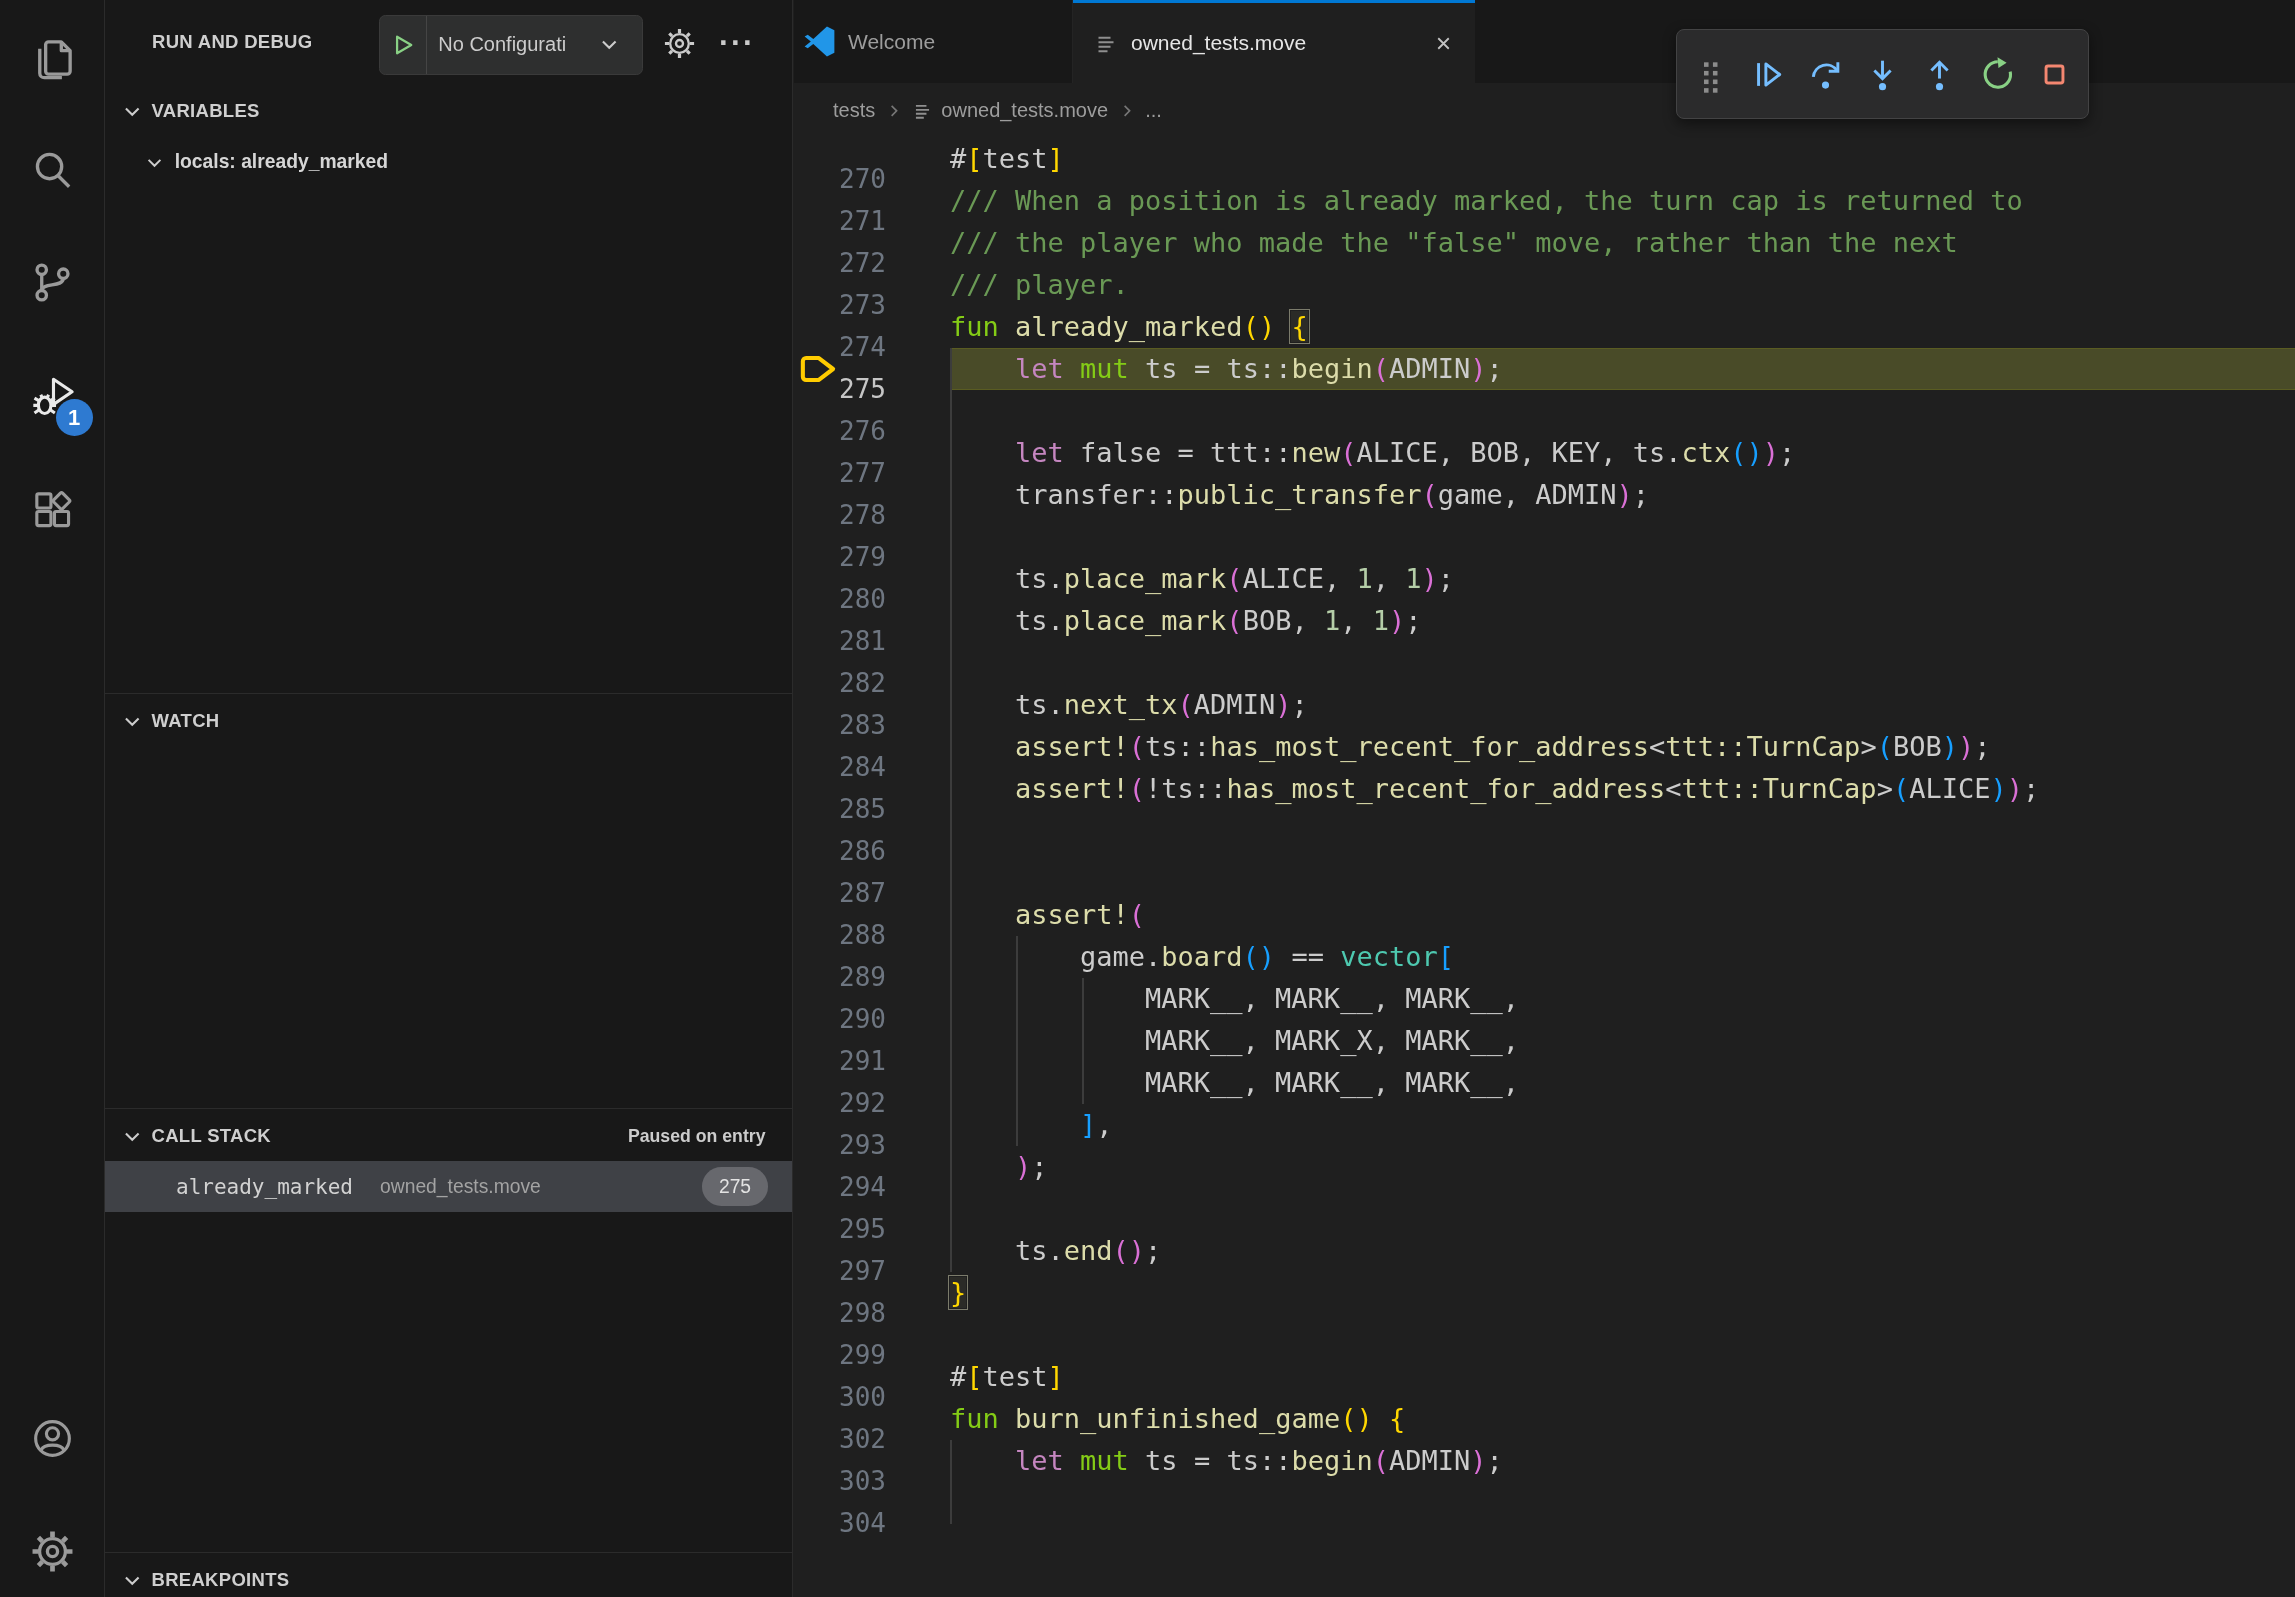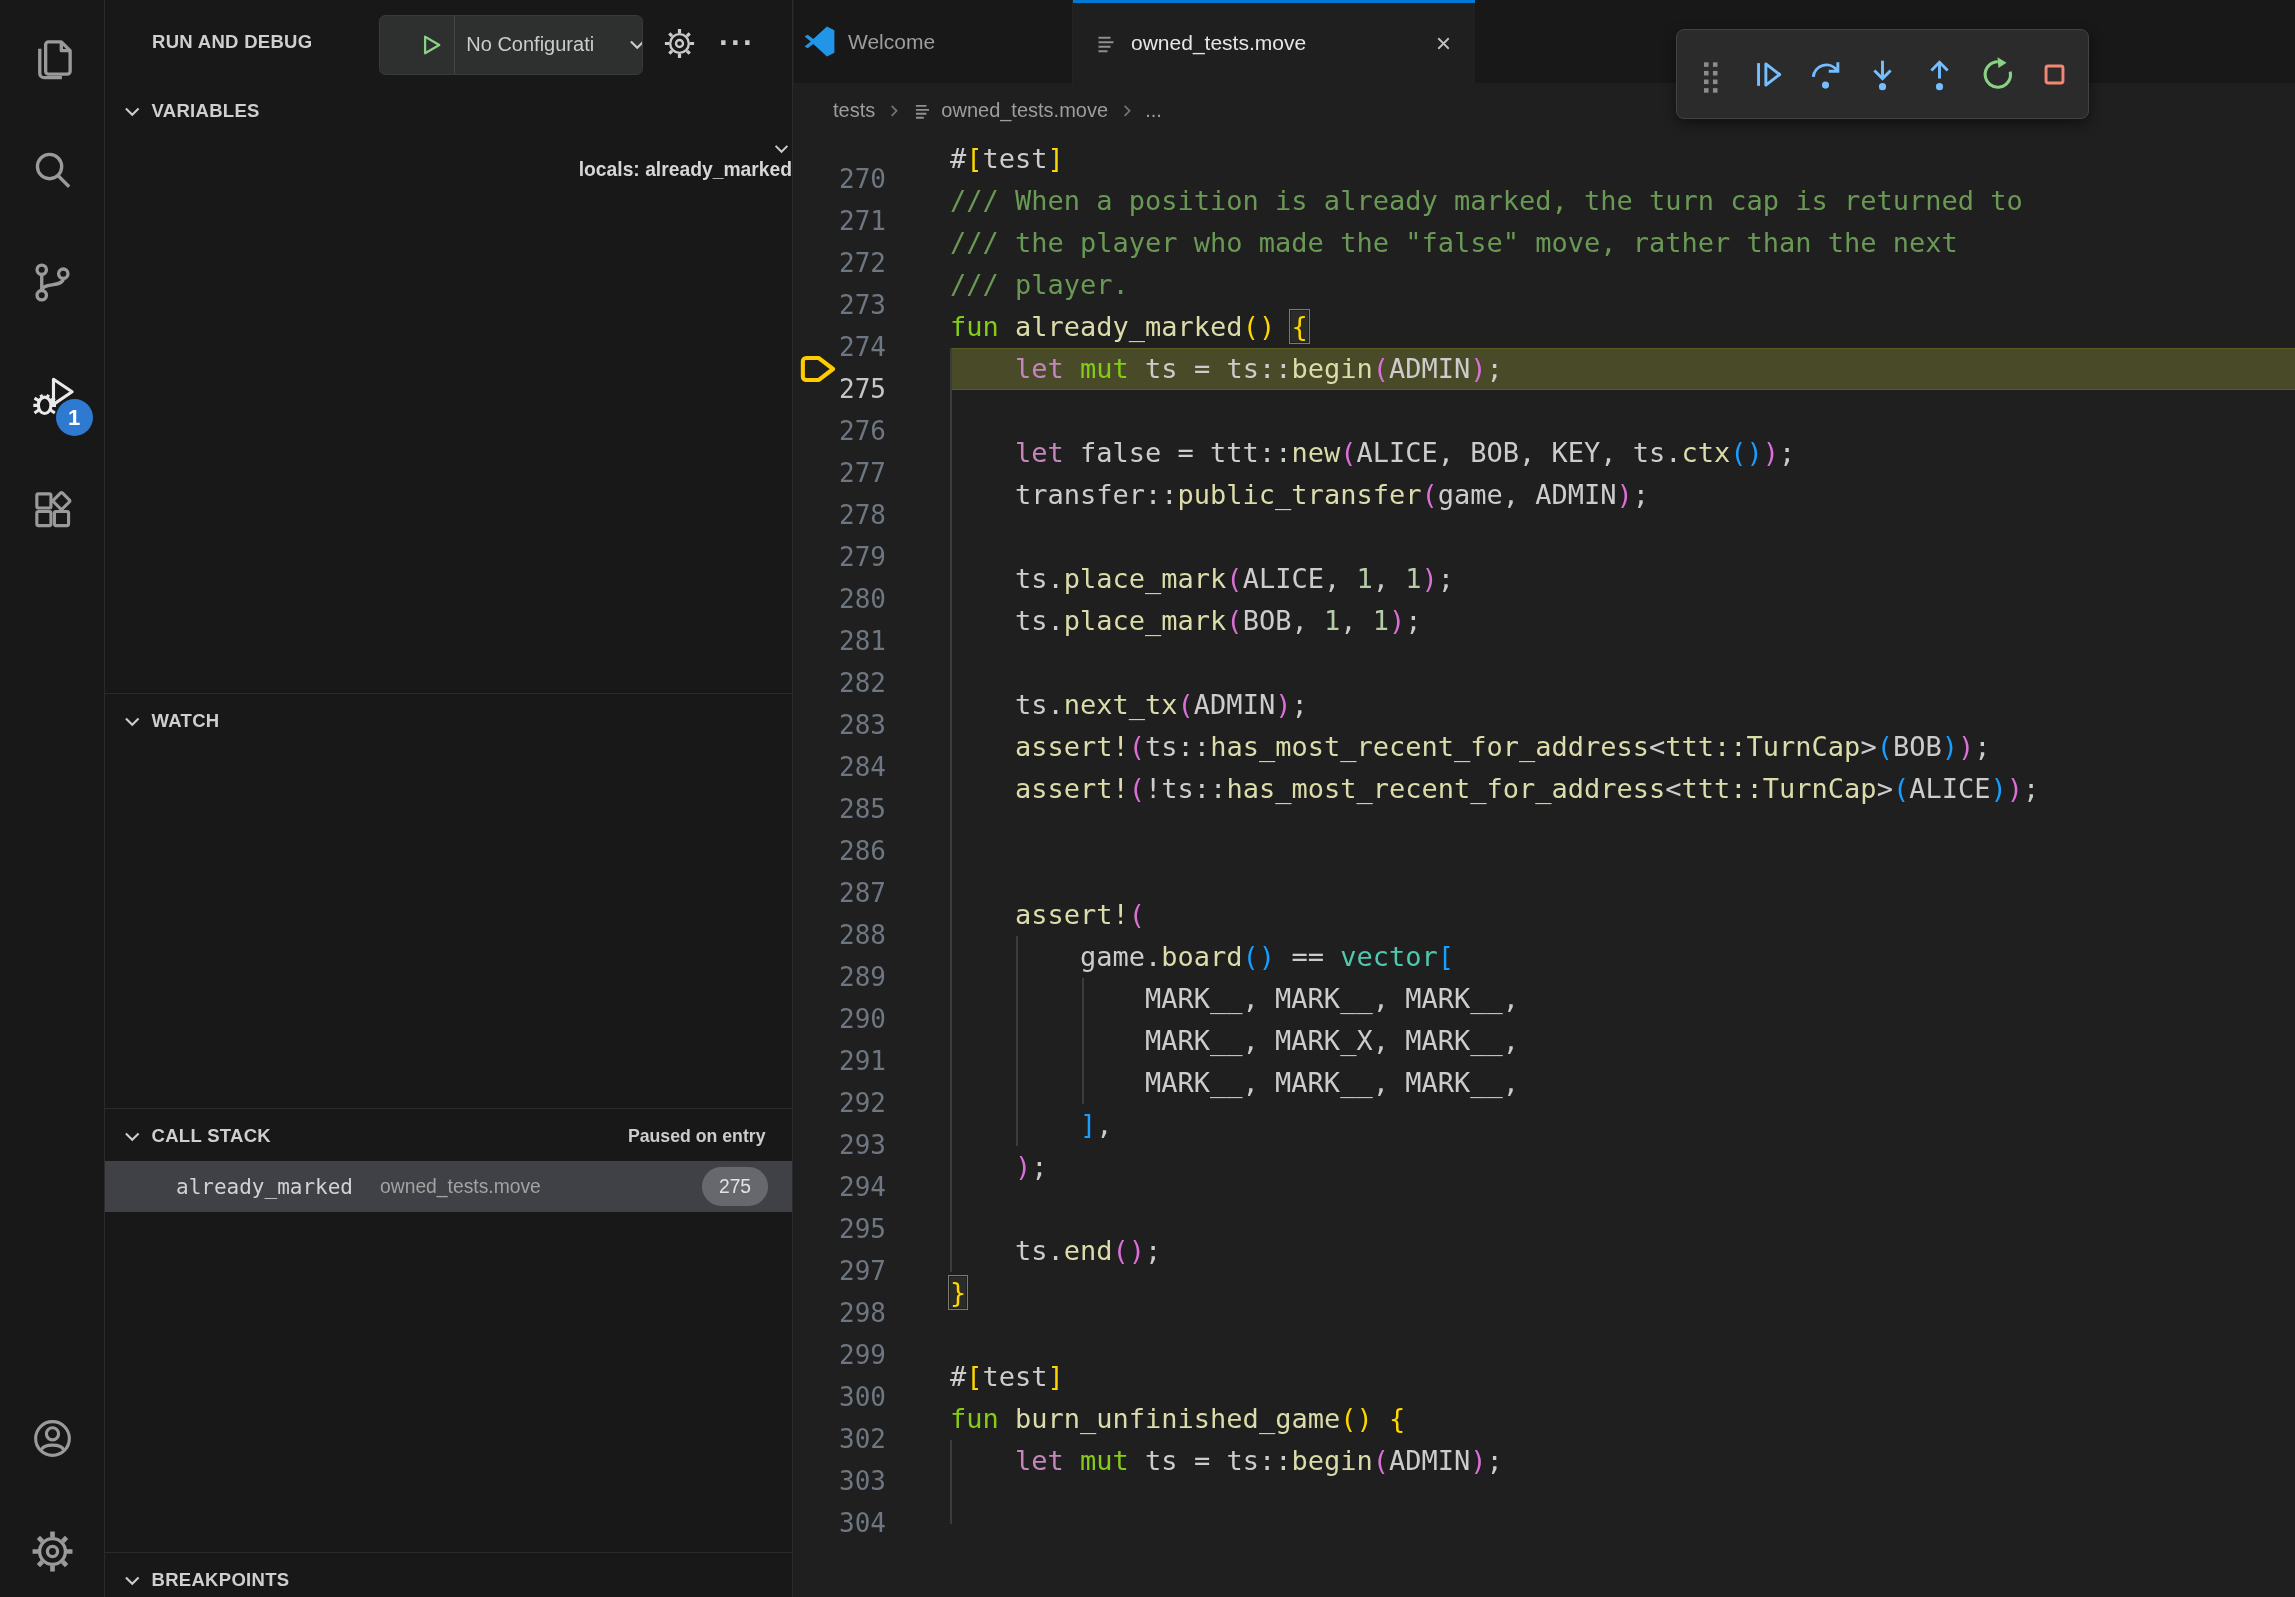--- a/index.html
+++ b/index.html
@@ -19,21 +19,21 @@
               font-weight:700; display:flex; align-items:center; justify-content:center; }
 
   
   .sidebar { position:absolute; left:105px; top:0; width:688px; height:1597px;
              background:#181818; border-right:0.8px solid #2b2b2b; color:#cfcfcf; }
   .sb-titlerow { position:absolute; left:0; top:0; width:100%; height:84px; }
   .sb-title { position:absolute; left:47px; top:0; height:84px; line-height:84px;
               font-size:18.5px; font-weight:600; letter-spacing:0.3px; color:#cfcfcf; white-space:nowrap; }
   .cfg-btn { position:absolute; left:274px; top:14.5px; width:264px; height:60px;
              background:#2e2f2f; border:0.8px solid #3a3a3a; border-radius:6.4px;
-             display:flex; align-items:center; overflow:hidden;padding-left:28px; }
+             display:flex; align-items:center; overflow:hidden; }
   .cfg-play { width:47px; height:100%; display:flex; align-items:center; justify-content:center;
               border-right:0.8px solid #454545; flex:none; }
   .cfg-play svg { width:26px; height:26px; }
   .cfg-label { margin-left:11.3px; width:158px; overflow:hidden; white-space:nowrap;
                font-size:20px; color:#cccccc; flex:none; }
   .cfg-chev { margin-left:1.6px; color:#cccccc; }
   .cfg-chev svg { width:22.5px; height:22.5px; }
   .sb-iconbtn { position:absolute; top:13px; width:60px; height:60px; display:flex;
                 align-items:center; justify-content:center; color:#cbcbcb; }
   .sb-iconbtn.gear { left:544px; }
@@ -42,21 +42,21 @@
 
   .sect-head { position:absolute; left:0; width:100%; height:48px; display:flex;
                align-items:center; }
   .sect-head .chev { margin-left:16px; color:#cccccc; }
   .sect-head .chev svg { width:22.5px; height:22.5px; }
   .sect-head .lbl { margin-left:8px; font-size:18.5px; font-weight:700;
                     letter-spacing:0.3px; color:#cfcfcf; }
   .sect-status { position:absolute; right:26.5px; font-size:17.7px; font-weight:700; color:#cccccc; }
   .divider { position:absolute; left:0; width:100%; height:0.8px; background:#2b2b2b; }
 
-  .tree-row { position:absolute; left:0; width:100%; height:48px; display:flex; align-items:flex-end;flex-direction:column; }
+  .tree-row { position:absolute; left:0; width:100%; height:48px; display:flex; align-items:center; }
   .tree-row .chev { margin-left:39px; color:#cccccc; }
   .tree-row .chev svg { width:21px; height:21px; }
   .tree-row .lbl { margin-left:9.7px; font-size:19.3px; font-weight:600; color:#d6d6d6; }
 
   .frame-row { position:absolute; left:0; top:1161px; width:100%; height:51px;
                background:#3f4146; display:flex; align-items:center; }
   .frame-name { margin-left:71px; font-family:"DejaVu Sans Mono", monospace;
                 font-size:21px; color:#d2d2d2; }
   .frame-file { margin-left:27px; font-size:19.3px; color:#a3a3a3; }
   .frame-badge { position:absolute; right:24px; top:6.4px; min-width:66px; height:39px;

